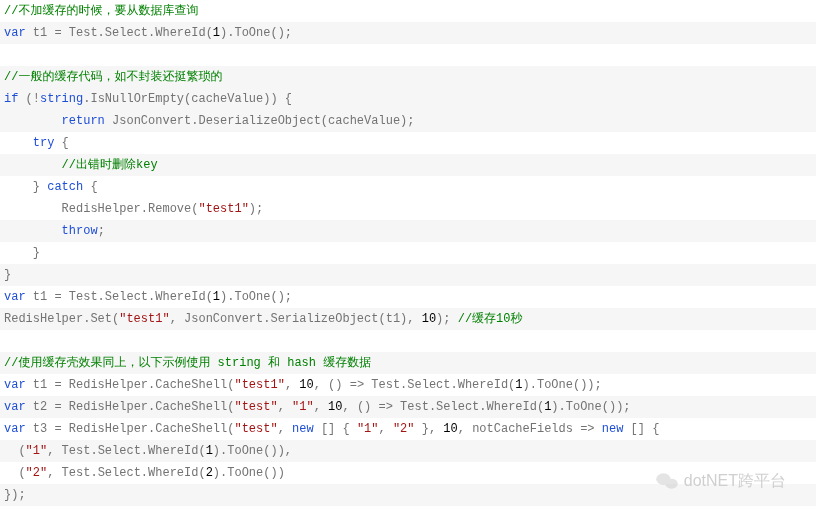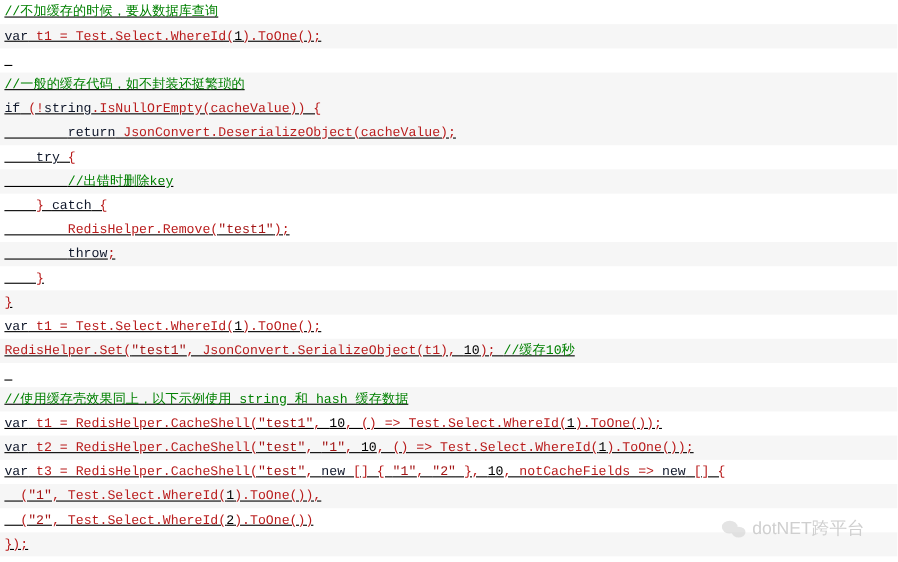--- a/index.html
+++ b/index.html
@@ -12,29 +12,28 @@
     width: 816px;
     position: relative;
   }
   .code-container {
     width: 100%;
   }
   .line {
     white-space: pre;
     padding-left: 4px;
     height: 22px;
-    text-decoration: underline;
   }
   .line.alt {
     background: #f6f6f6;
   }
-  .kw { color: #0f172a; }
+  .kw { color: #1d4ed8; }
   .str { color: #a31515; }
   .cmt { color: #008000; }
-  .plain { color: #b91c1c; }
+  .plain { color: #737373; }
   .num { color: #000; }
   .watermark {
     position: absolute;
     right: 30px;
     bottom: 14px;
     color: #cfcfcf;
     font-family: "Microsoft YaHei", sans-serif;
     font-size: 16px;
     display: flex;
     align-items: center;

